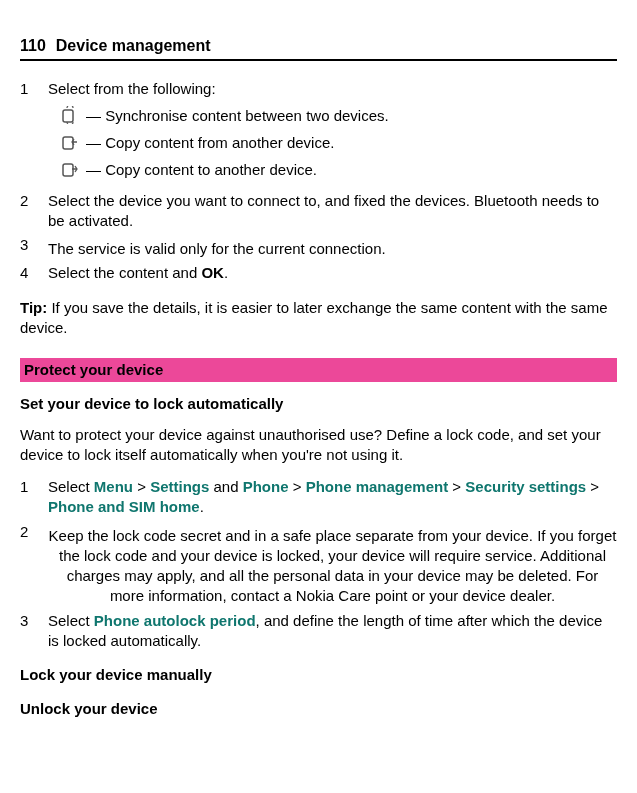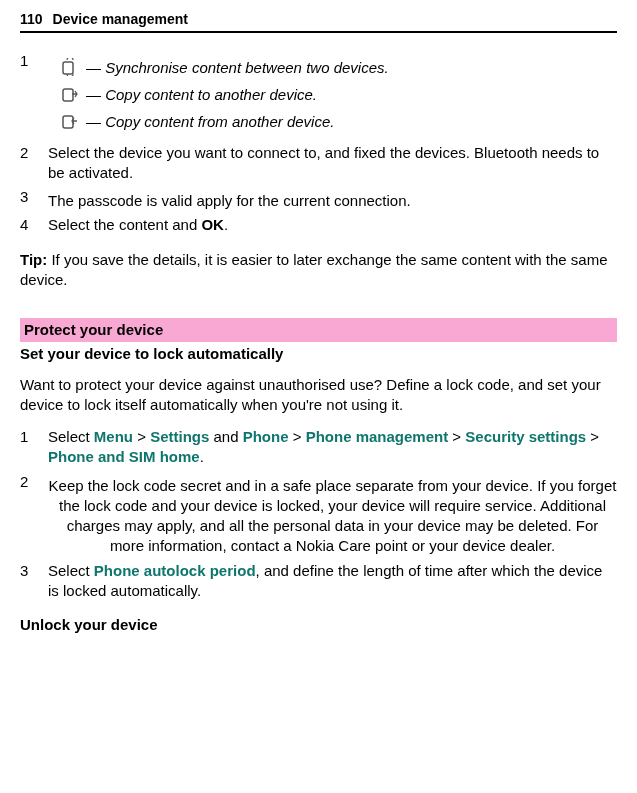--- a/index.html
+++ b/index.html
@@ -10,24 +10,25 @@
     line-height: 1.35;
     color: #000;
     width: 637px;
     background: #fff;
   }
   .page {
     padding: 10px 20px 20px 20px;
   }
   .header {
     font-weight: bold;
-    font-size: 14px;
+    font-size: 16px;
     border-bottom: 2px solid #000;
     padding-bottom: 2px;
     margin-bottom: 18px;
+    margin-top: 25px;
   }
   .header .pnum { display:inline-block; }
   .head-gap { display:inline-block; width:10px; }
   ol.steps {
     list-style: none;
     padding: 0;
     margin: 0 0 14px 0;
   }
   ol.steps > li {
     display: flex;
@@ -36,40 +37,39 @@
   ol.steps > li .num {
     flex: 0 0 28px;
   }
   ol.steps > li .body {
     flex: 1;
   }
   .opt {
     display: flex;
     align-items: flex-start;
     margin: 6px 0 6px 12px;
-    font-style: italic;
   }
   .opt .icon {
     flex: 0 0 20px;
     height: 20px;
     margin-right: 6px;
     display:flex; align-items:center; justify-content:center;
   }
   .opt .txt { flex:1; padding-top:1px; }
   .bold { font-weight: bold; }
   .gray-bold { font-weight: bold; color: #0f766e; }
   .subsection-bar {
-    background: #f9a8d4;
+    background: #ec4899;
     font-weight: bold;
     padding: 2px 4px;
-    margin-top: 28px;
+    margin-top: 20px;
   }
   .subsection-title {
     font-weight: bold;
-    padding: 2px 4px 6px 0;
+    padding: 12px 4px 6px 0;
   }
   .para { margin: 4px 0 12px 0; }
   .sub-heading { font-weight: bold; margin-top: 14px; margin-bottom:4px;}
   .inline-icon {
     display:inline-block;
     vertical-align: -3px;
   }
   svg { display:block; }
 </style>
 </head>
@@ -77,58 +77,59 @@
 <div class="page">
 
 <div class="header">
   <span class="pnum">110</span><span class="head-gap"></span><span>Device management</span>
 </div>
 
 <ol class="steps">
   <li>
     <div class="num">1</div>
     <div class="body">
+      <div>Select from the following:</div>
       <div class="opt">
         <span class="icon">
           <svg width="18" height="18">
                 <rect x="2" y="4" width="10" height="12" rx="2" fill="none" stroke="#555" stroke-width="1.5"></rect>
                 <path d="M6 2 A3 3 0 0 1 12 2" stroke="#555" fill="none" stroke-width="1.2"></path>
                 <path d="M12 16 A3 3 0 0 1 6 16" stroke="#555" fill="none" stroke-width="1.2"></path>
               </svg>
         </span>
         <span class="txt"> — Synchronise content between two devices.</span>
       </div>
       <div class="opt">
         <span class="icon">
           <svg width="18" height="18">
                 <rect x="2" y="4" width="10" height="12" rx="2" fill="none" stroke="#555" stroke-width="1.5"></rect>
-                <path d="M11 9 L16 9 M14 6 L16 9 L14 12" stroke="#555" fill="none" stroke-width="1.3"></path>
+                <path d="M16 9 L11 9 M13 6 L11 9 L13 12" stroke="#555" fill="none" stroke-width="1.3"></path>
               </svg>
         </span>
-        <span class="txt"> — Copy content to another device.</span>
+        <span class="txt"> — Copy content from another device.</span>
       </div>
       <div class="opt">
         <span class="icon">
           <svg width="18" height="18">
                 <rect x="2" y="4" width="10" height="12" rx="2" fill="none" stroke="#555" stroke-width="1.5"></rect>
-                <path d="M16 9 L11 9 M13 6 L11 9 L13 12" stroke="#555" fill="none" stroke-width="1.3"></path>
+                <path d="M11 9 L16 9 M14 6 L16 9 L14 12" stroke="#555" fill="none" stroke-width="1.3"></path>
               </svg>
         </span>
-        <span class="txt"> — Copy content from another device.</span>
+        <span class="txt"> — Copy content to another device.</span>
       </div>
     </div>
   </li>
   <li>
     <div class="num">2</div>
     <div class="body">Select the device you want to connect to, and fixed the devices. Bluetooth needs to be activated.</div>
   </li>
   <li>
     <div class="num">3</div>
     <div class="body">
-      <div style="margin-top:4px;">The passcode is valid apply for the current connection.</div>
+      <div style="margin-top:4px;">The service is valid only for the current connection.</div>
     </div>
   </li>
   <li>
     <div class="num">4</div>
     <div class="body">
       <span>Select the content and </span><span class="bold">OK</span><span>.</span>
     </div>
   </li>
 </ol>
 
@@ -154,16 +155,17 @@
     </div>
   </li>
   <li>
     <div class="num">3</div>
     <div class="body">
       <span>Select </span><span class="gray-bold">Phone autolock period</span><span>, and define the length of time after which the device is locked automatically.</span>
     </div>
   </li>
 </ol>
 
+<div class="sub-heading">Lock your device manually</div>
 
 <div class="sub-heading">Unlock your device</div>
 
 </div>
 
 </body></html>

